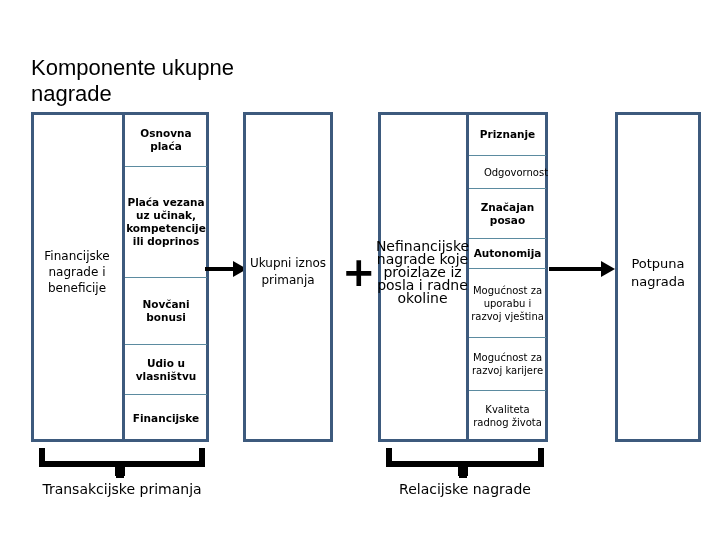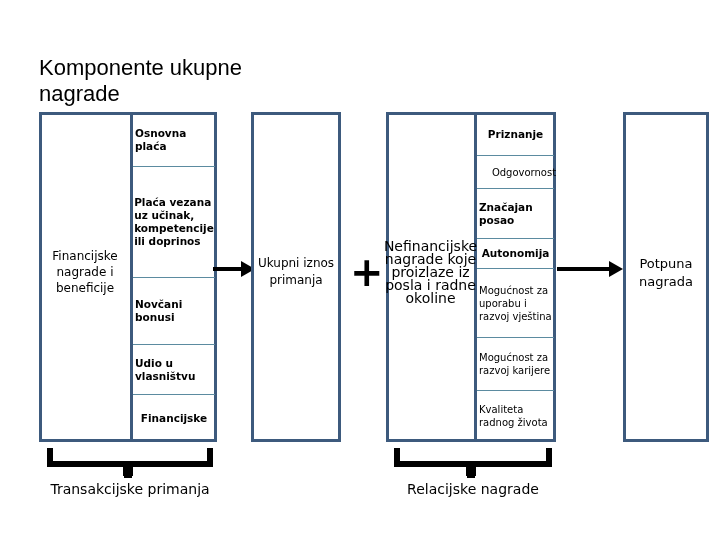--- a/index.html
+++ b/index.html
@@ -10,21 +10,21 @@
   body {
     width: 720px;
     height: 540px;
     position: relative;
     overflow: hidden;
     font-family: "DejaVu Sans", "Liberation Sans", sans-serif;
     color: #000000;
   }
   #stage {
     position: absolute;
-    left: 16px; top: 0;
+    left: 8px; top: 0;
     width: 596px;
     height: 540px;
   }
 
   
   .title {
     position: absolute;
     left: 23px;
     top: 55px;
     width: 300px;
@@ -57,20 +57,21 @@
     height: 1px;
     background: #5b8ba0;
   }
 
   
   .cell {
     position: absolute;
     display: flex;
     align-items: center;
     justify-content: center;
+    text-align: center;
     box-sizing: border-box;
     font-family: "DejaVu Sans", sans-serif;
     font-size: 10px;
     line-height: 13px;
     color: #000;
     padding: 0 2px;
   }
   .cell.bold { font-weight: bold; font-size: 10.5px; }
 
   .sidelabel {

